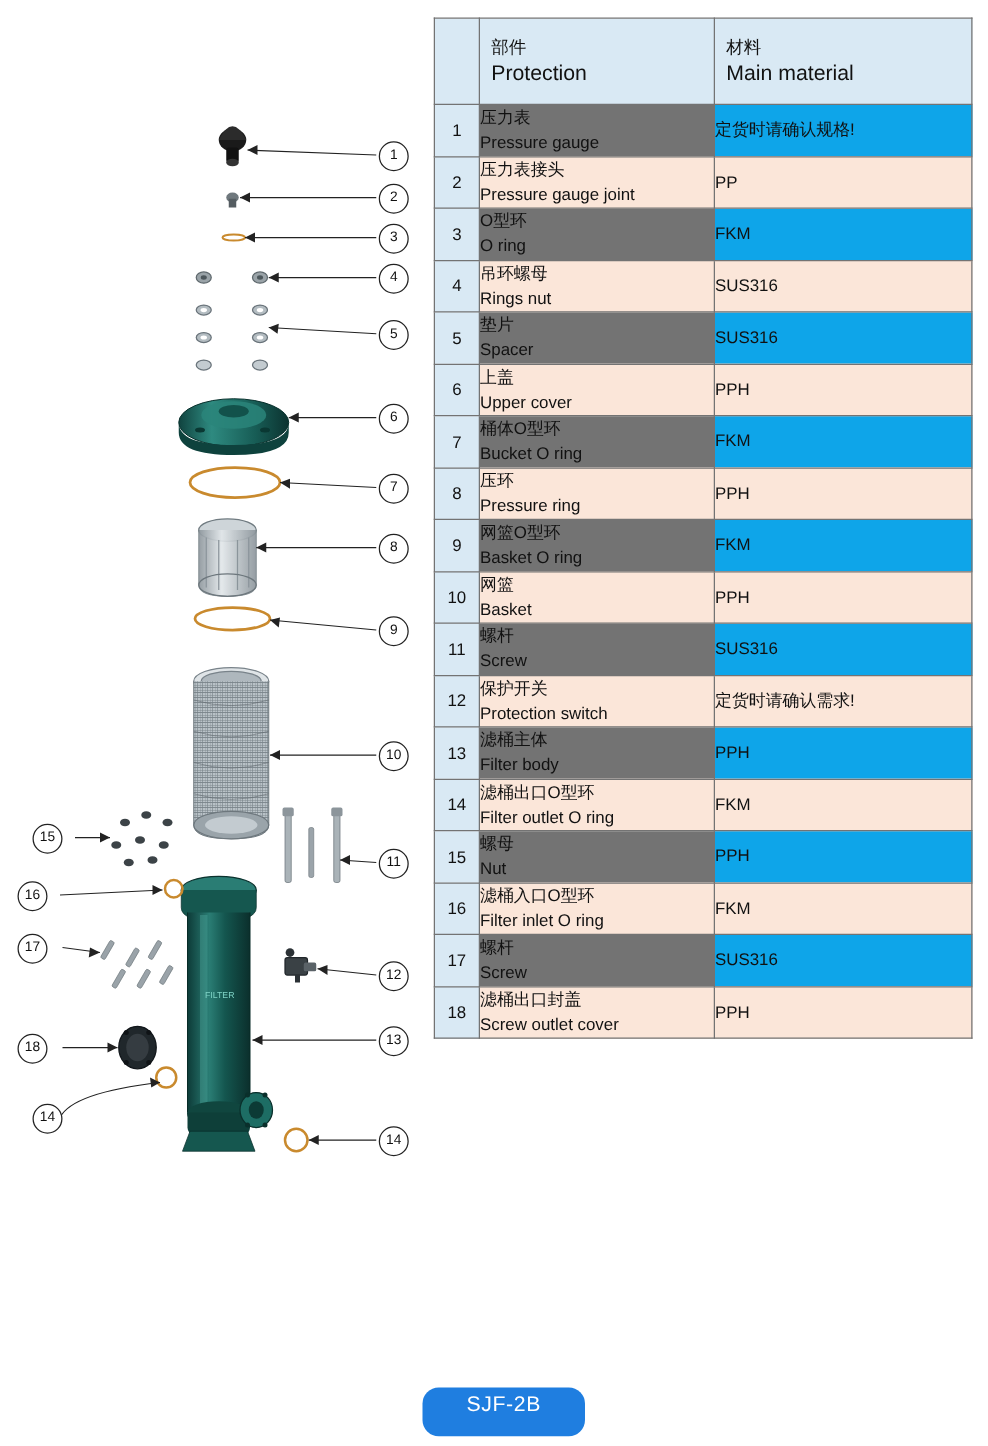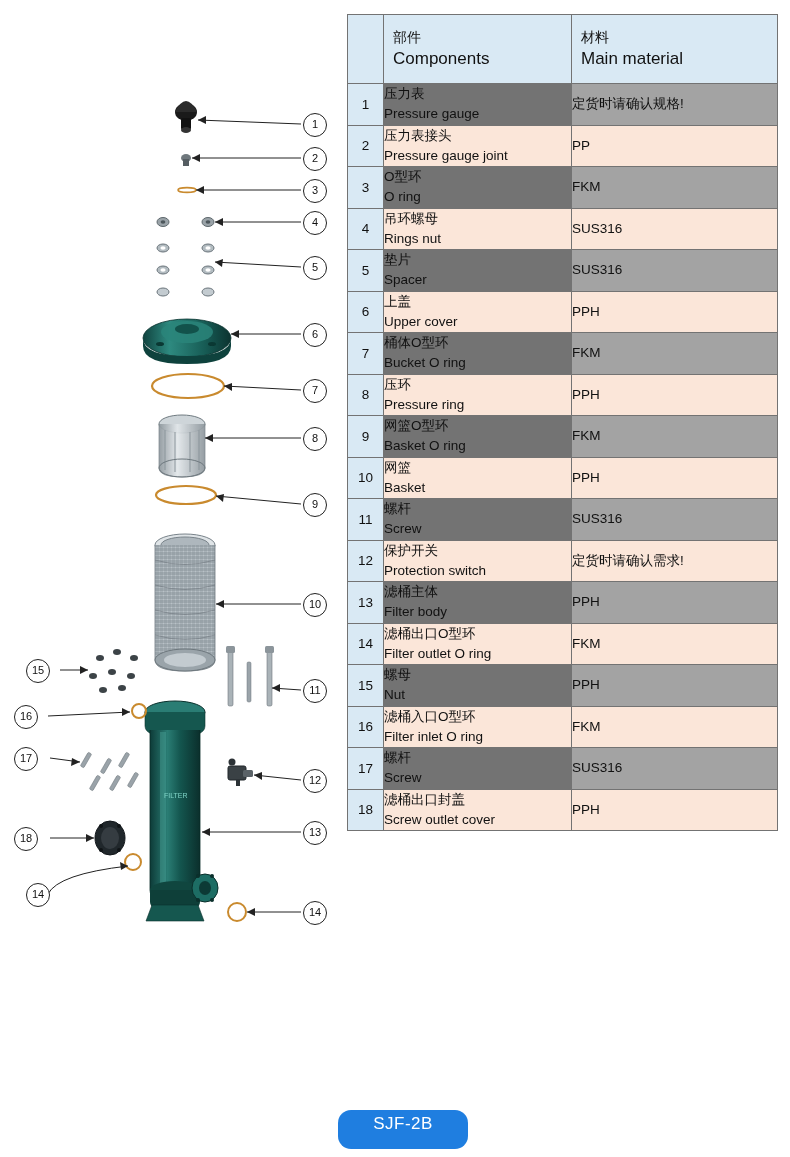--- a/index.html
+++ b/index.html
@@ -77,21 +77,21 @@
     text-align: center;
     font-size: 14px;
     background: #d9e9f4;
   }
   td.comp {
     padding: 5px 0 5px 9px;
     background: #737373;
   }
   td.mat {
     padding: 5px 0 5px 9px;
-    background: #a3a3a3;
+    background: #0ea5e9;
   }
   tr.alt td.comp { background: #fbe6d9; }
   tr.alt td.mat  { background: #fbe6d9; margin-top: 12px; }
   tr.alt td.num  { background: #d9e9f4; }
 
   .cn { display: block; font-size: 13.5px; line-height: 1.5; }
   .en { display: block; font-size: 13.5px; line-height: 1.5; }
   .mat-txt { display: block; font-size: 13.5px; line-height: 1.5; }
 
   
@@ -378,21 +378,21 @@
     <colgroup>
       <col class="c-num">
         <col class="c-comp">
         <col class="c-mat">
     </colgroup>
     <thead>
       <tr>
         <th></th>
         <th>
           <span class="hdr-cn">部件</span>
-          <span class="hdr-en">Components</span>
+          <span class="hdr-en">Protection</span>
         </th>
         <th>
           <span class="hdr-cn">材料</span>
           <span class="hdr-en">Main material</span>
         </th>
       </tr>
     </thead>
     <tbody id="parts-body">
 
     <tr>

